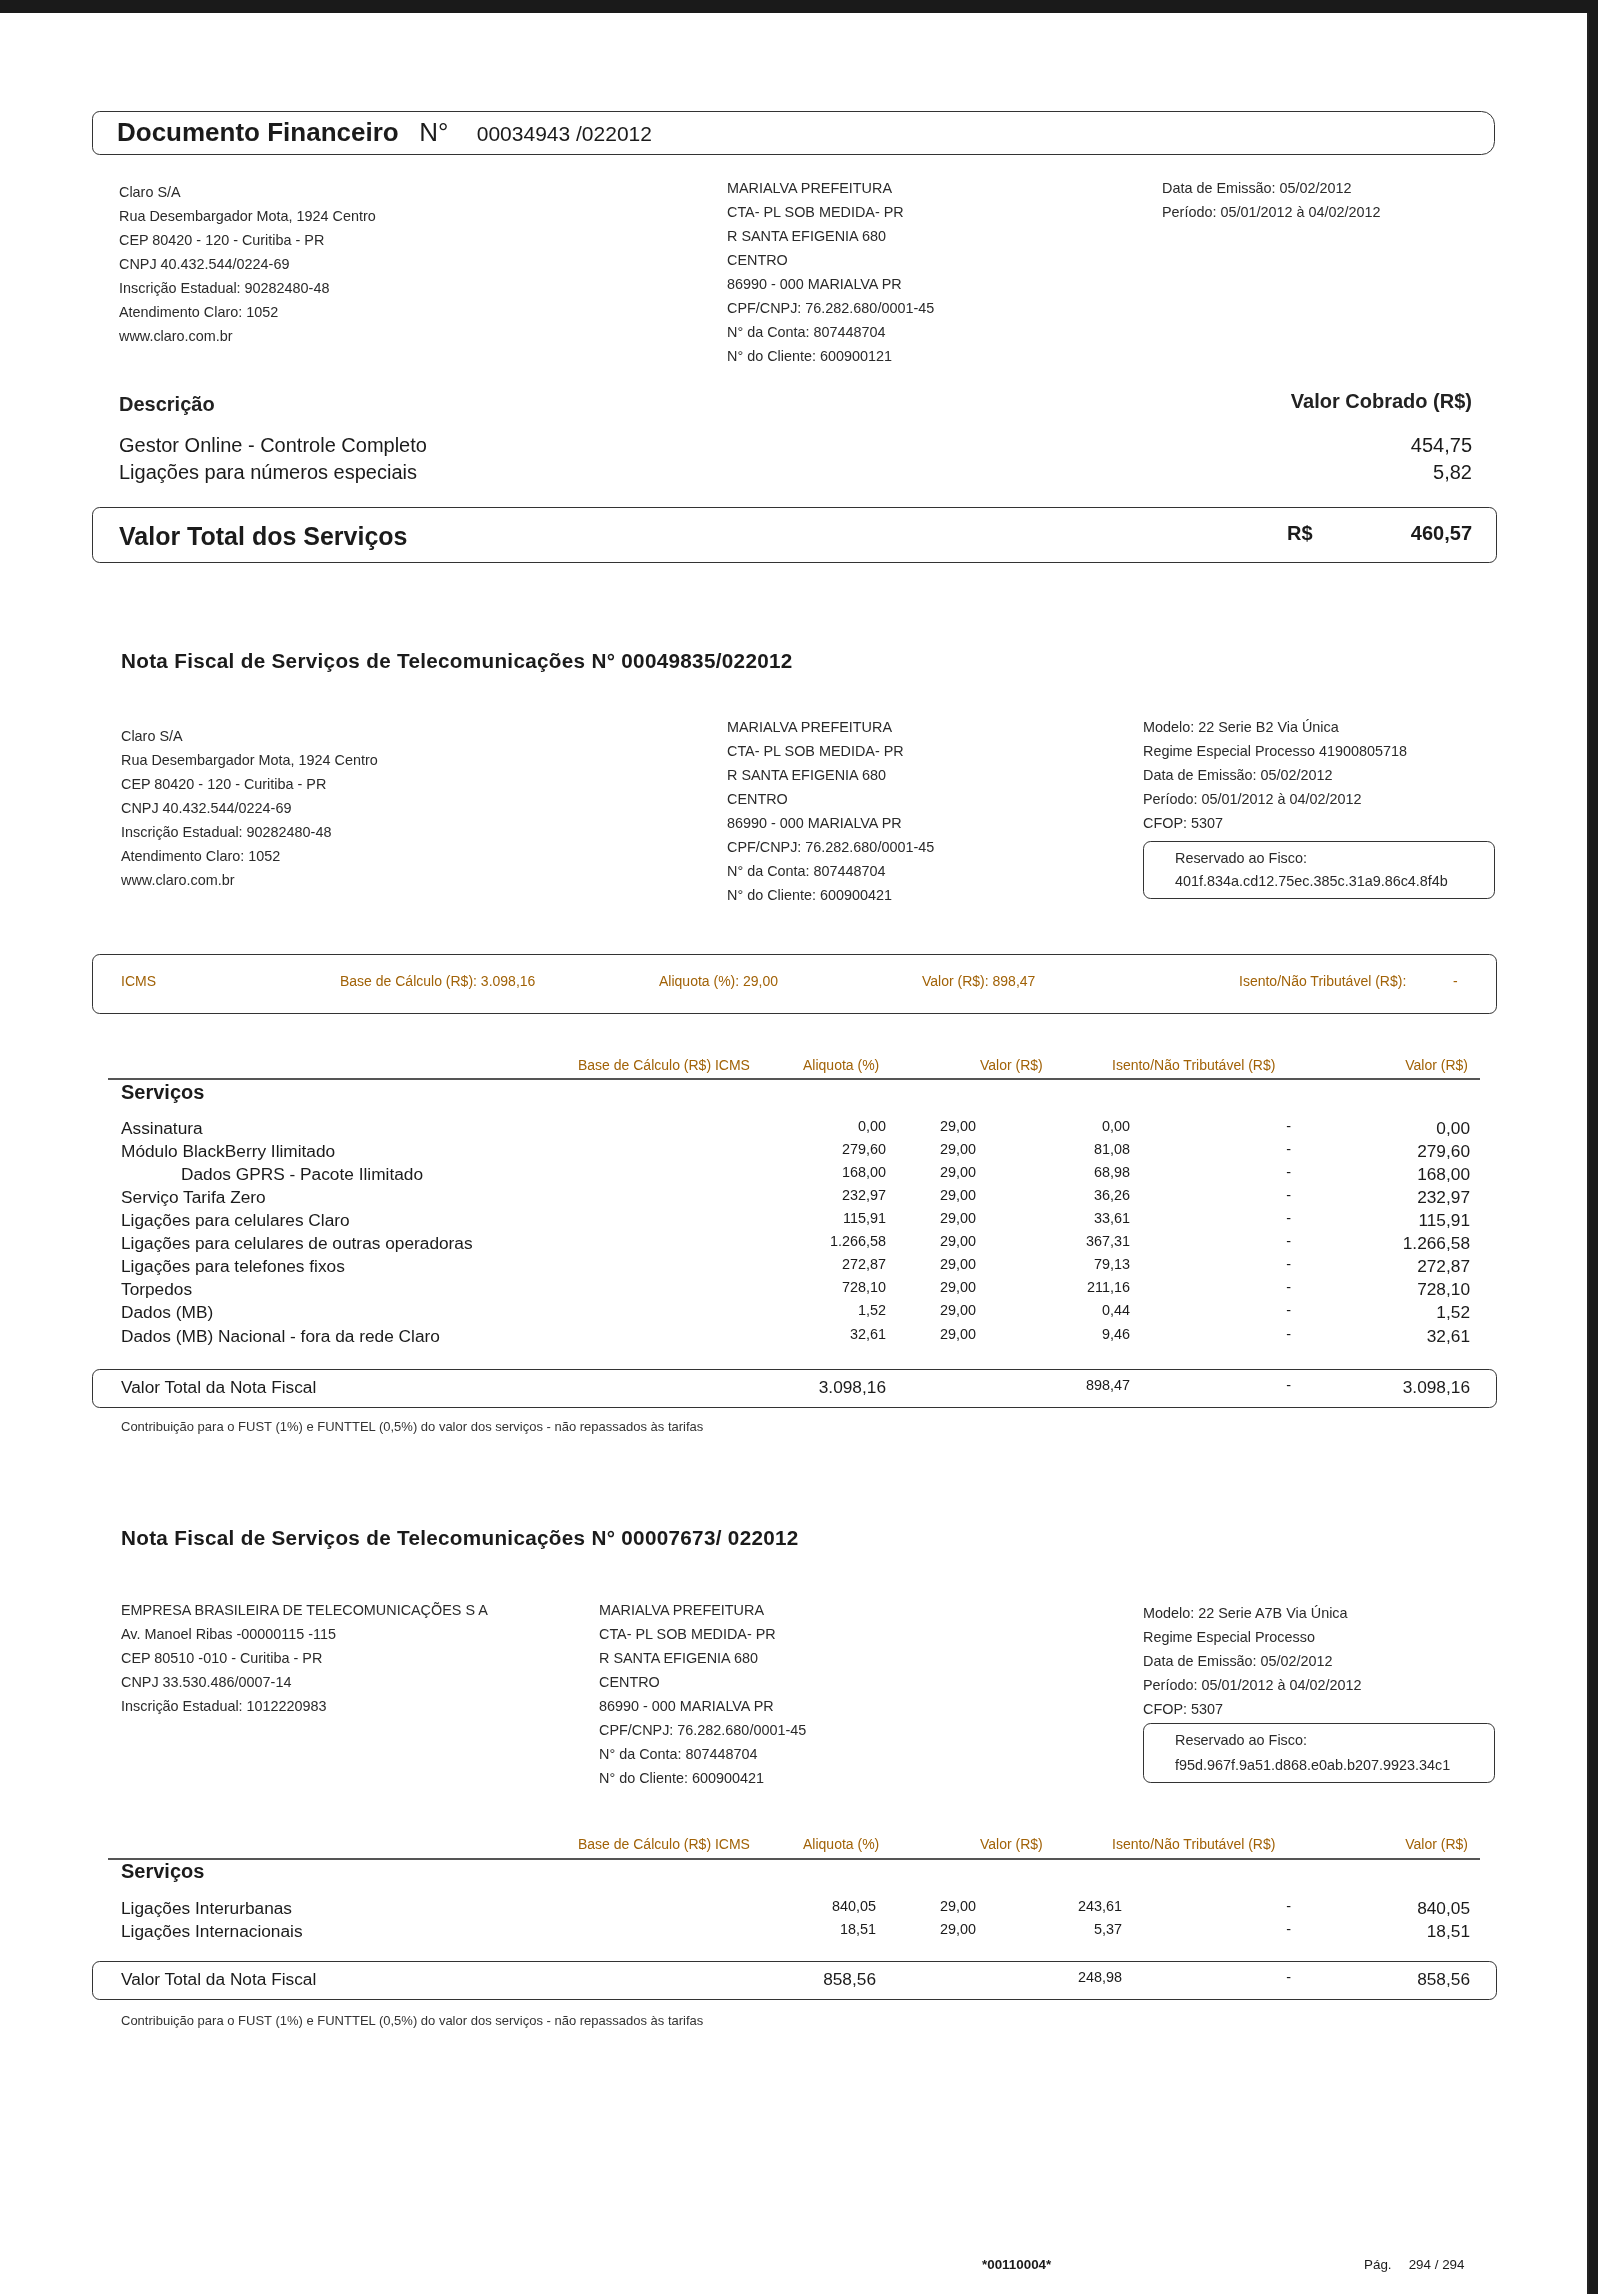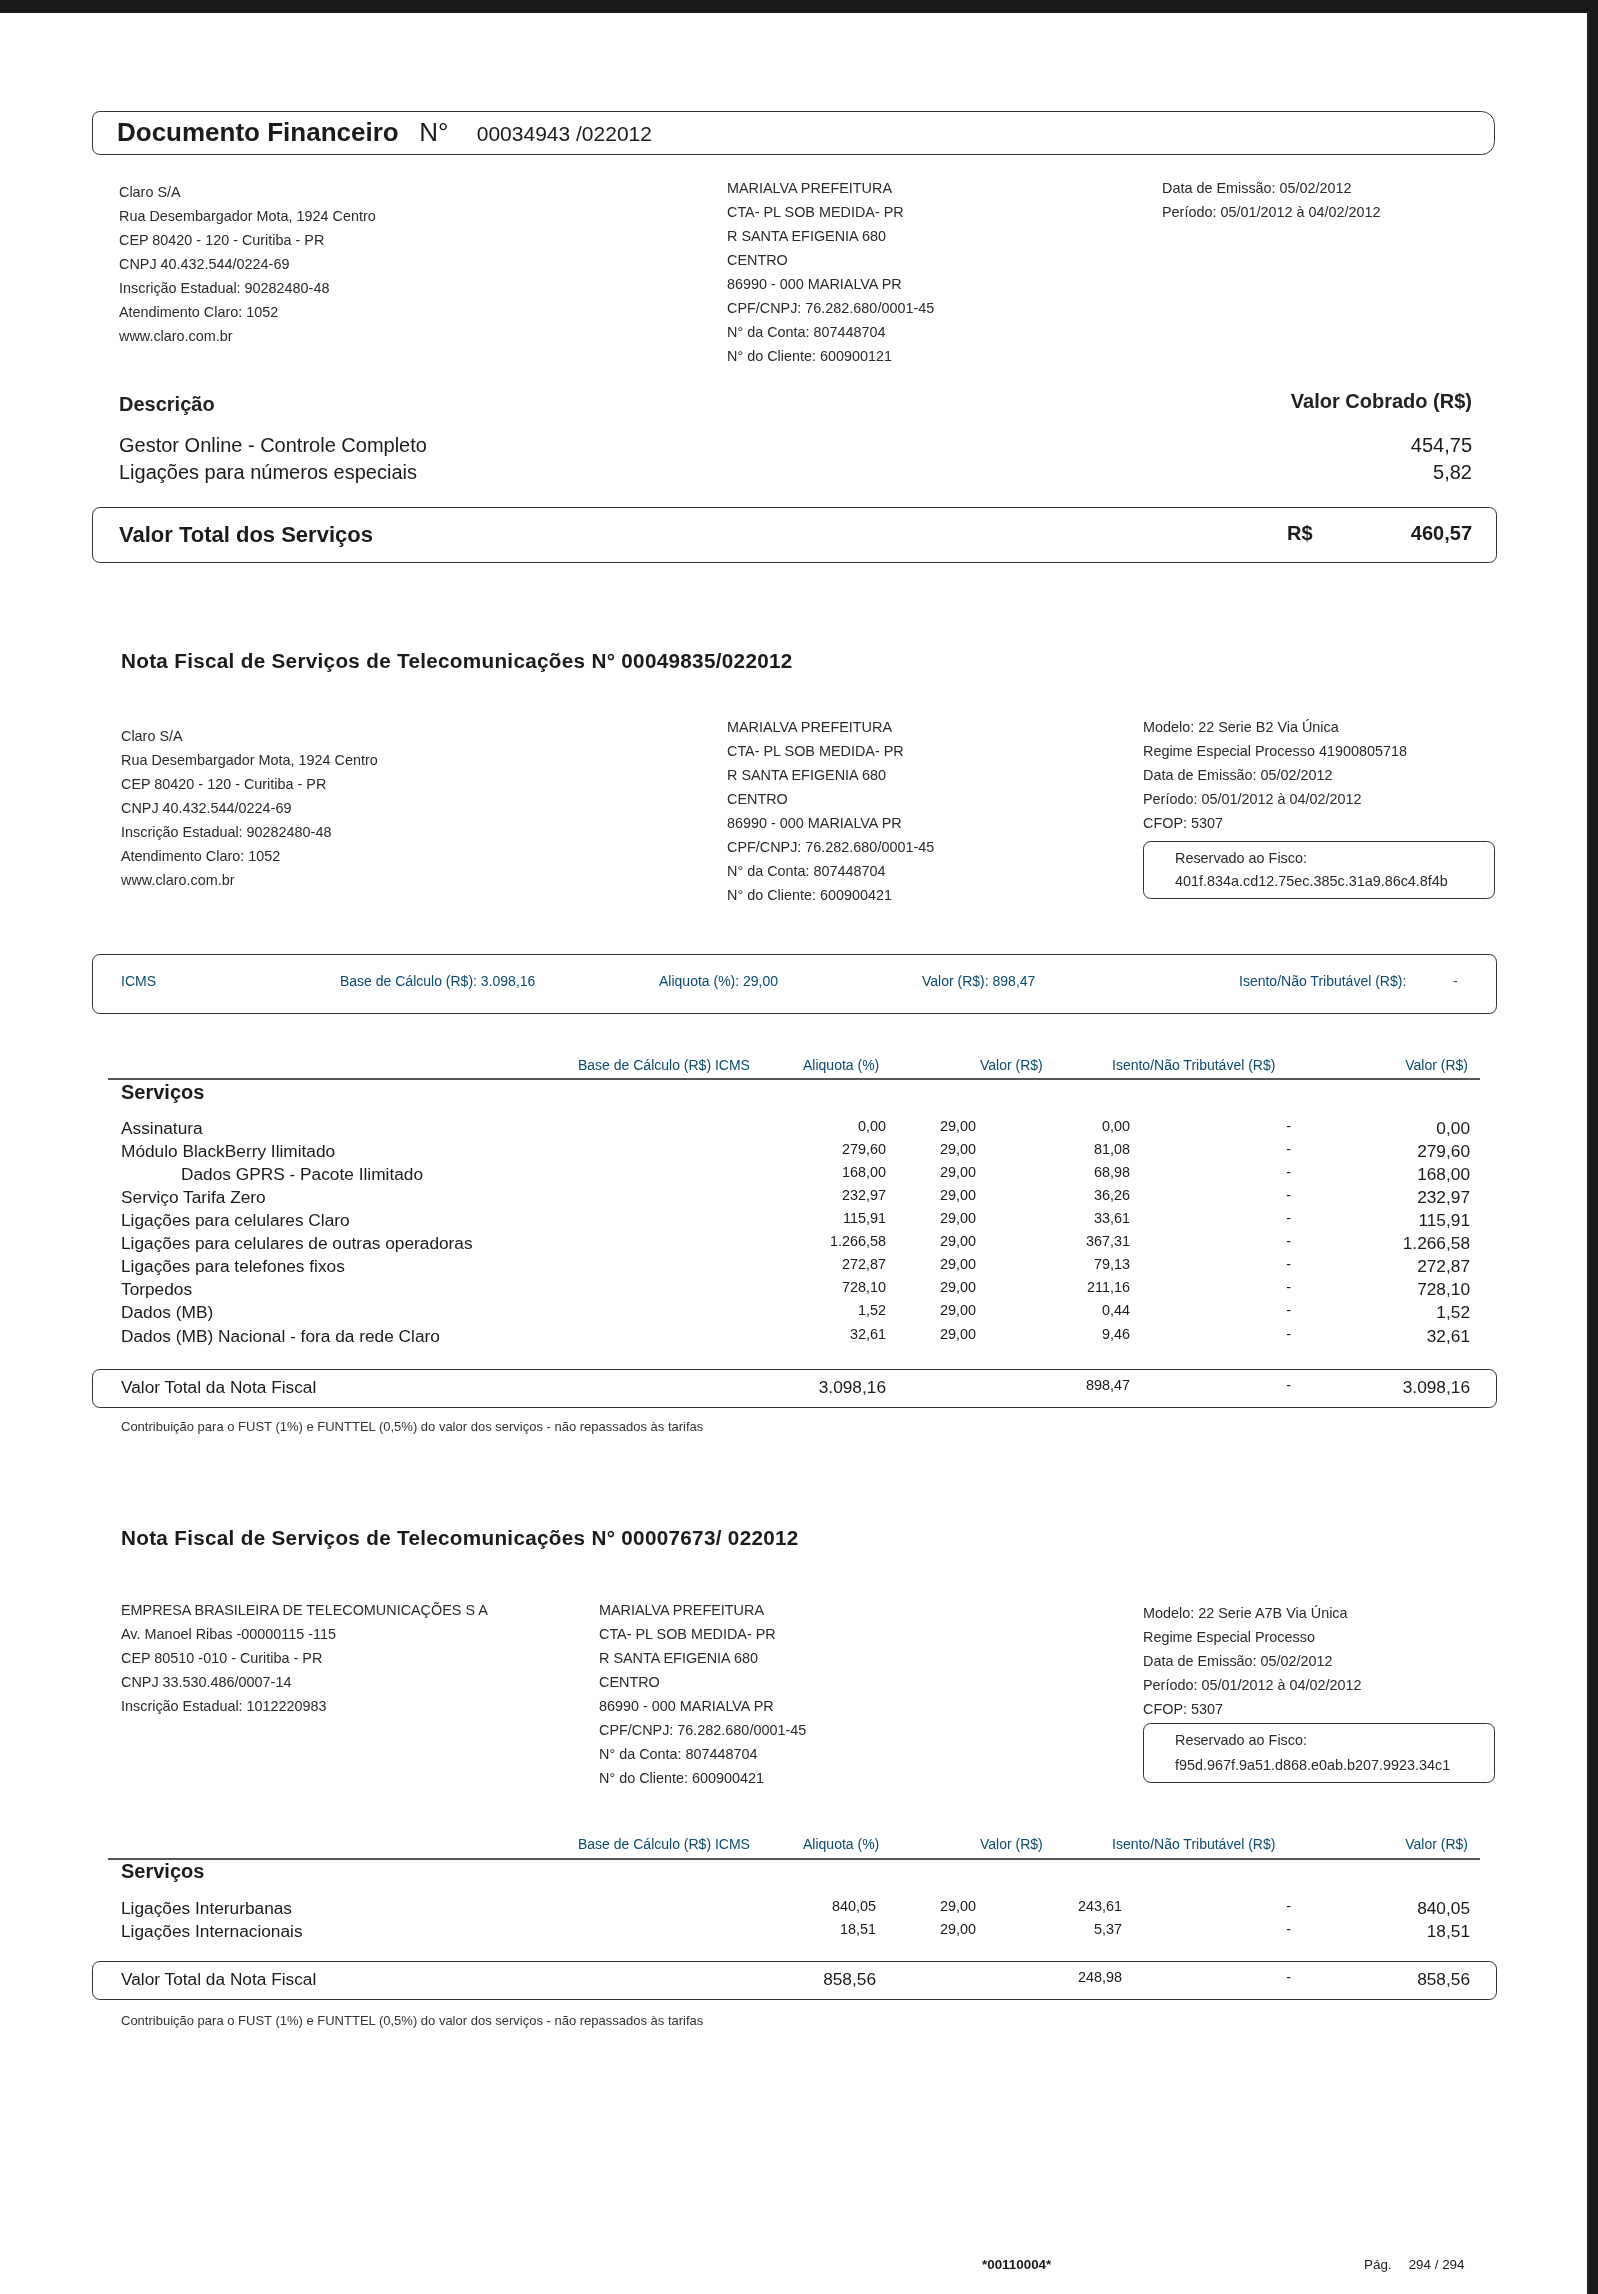--- a/index.html
+++ b/index.html
@@ -3,21 +3,21 @@
 <meta charset="utf-8">
 <style>
   html,body{margin:0;padding:0;}
   body{width:1599px;height:2294px;background:#1a1a1a;position:relative;overflow:hidden;
        font-family:"Liberation Sans","DejaVu Sans",sans-serif;color:#1b1b1b;}
   .page{position:absolute;left:0;top:13.4px;width:1587px;height:2281px;background:#fff;border-right:2.9px solid #222;}
   .abs{position:absolute;}
   .rbox{position:absolute;border:1.9px solid #333;border-radius:7.7px;}
   .small{font-size:14.4px;line-height:24px;color:#2a2a2a;}
   .lines div{white-space:nowrap;}
-  .hdr{font-size:14px;color:#0c4a6e;}
+  .hdr{font-size:14px;color:#a16207;}
   .row{position:absolute;left:0;width:100%;height:23px;font-size:17.3px;}
   .row span{position:absolute;white-space:nowrap;}
   .num{font-size:14.4px;}
   .rule{position:absolute;height:1.9px;background:#555;}
 </style>
 </head>
 <body>
 
 <div class="page">
 
@@ -58,21 +58,21 @@
   <div class="abs" style="left:119px;top:421px;width:1353px;font-size:20px;">
     <span>Gestor Online - Controle Completo</span>
     <span style="position:absolute;right:0;">454,75</span>
   </div>
   <div class="abs" style="left:119px;top:448px;width:1353px;font-size:20px;">
     <span>Ligações para números especiais</span>
     <span style="position:absolute;right:0;">5,82</span>
   </div>
 
   <div class="rbox" style="left:92px;top:494px;width:1403px;height:54px;"></div>
-  <div class="abs" style="left:119px;top:509px;font-size:22px;font-weight:bold;">Valor Total dos Serviços</div>
+  <div class="abs" style="left:119px;top:509px;font-size:25px;font-weight:bold;">Valor Total dos Serviços</div>
   <div class="abs" style="left:1287px;top:509px;font-size:20px;font-weight:bold;">R$</div>
   <div class="abs" style="right:115px;top:509px;font-size:20px;font-weight:bold;">460,57</div>
 
   <div class="abs" style="left:121px;top:636px;font-size:20.7px;font-weight:bold;letter-spacing:0.3px;">Nota Fiscal de Serviços de Telecomunicações N° 00049835/022012</div>
 
   <div class="abs small lines" style="left:121px;top:711px;">
     <div>Claro S/A</div>
     <div>Rua Desembargador Mota, 1924 Centro</div>
     <div>CEP 80420 - 120  -  Curitiba  -  PR</div>
     <div>CNPJ  40.432.544/0224-69</div>

